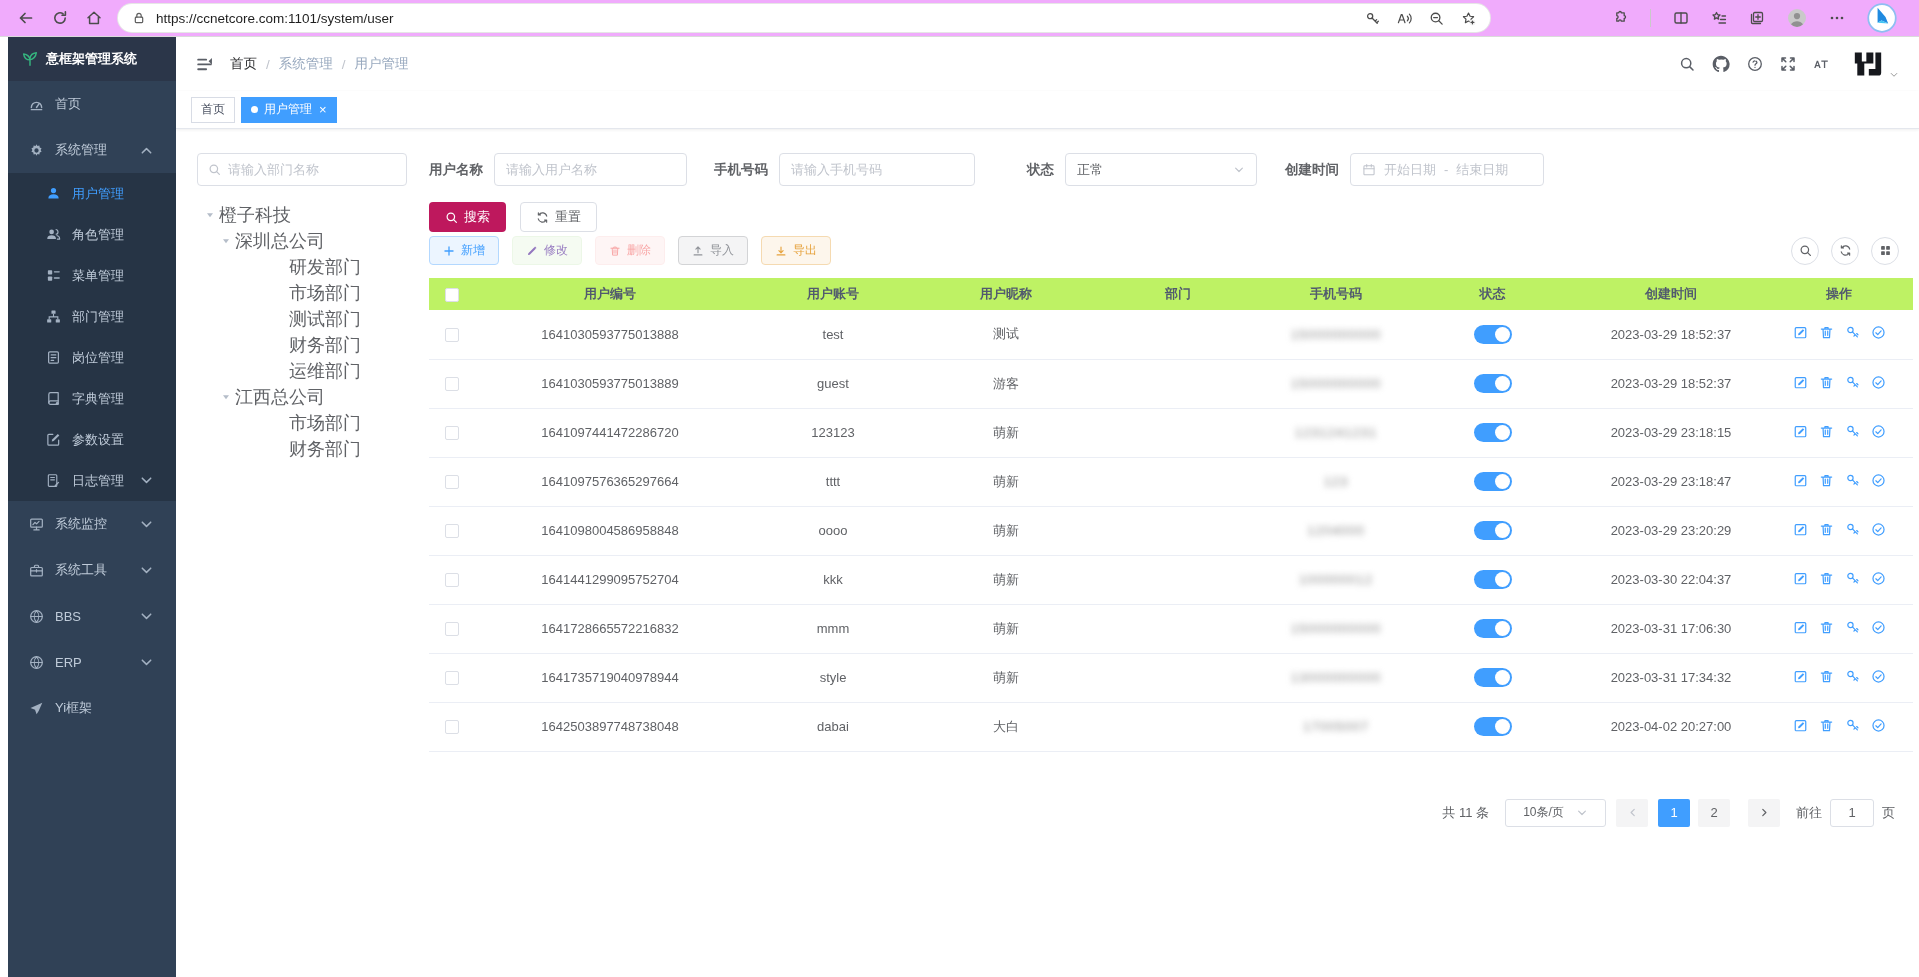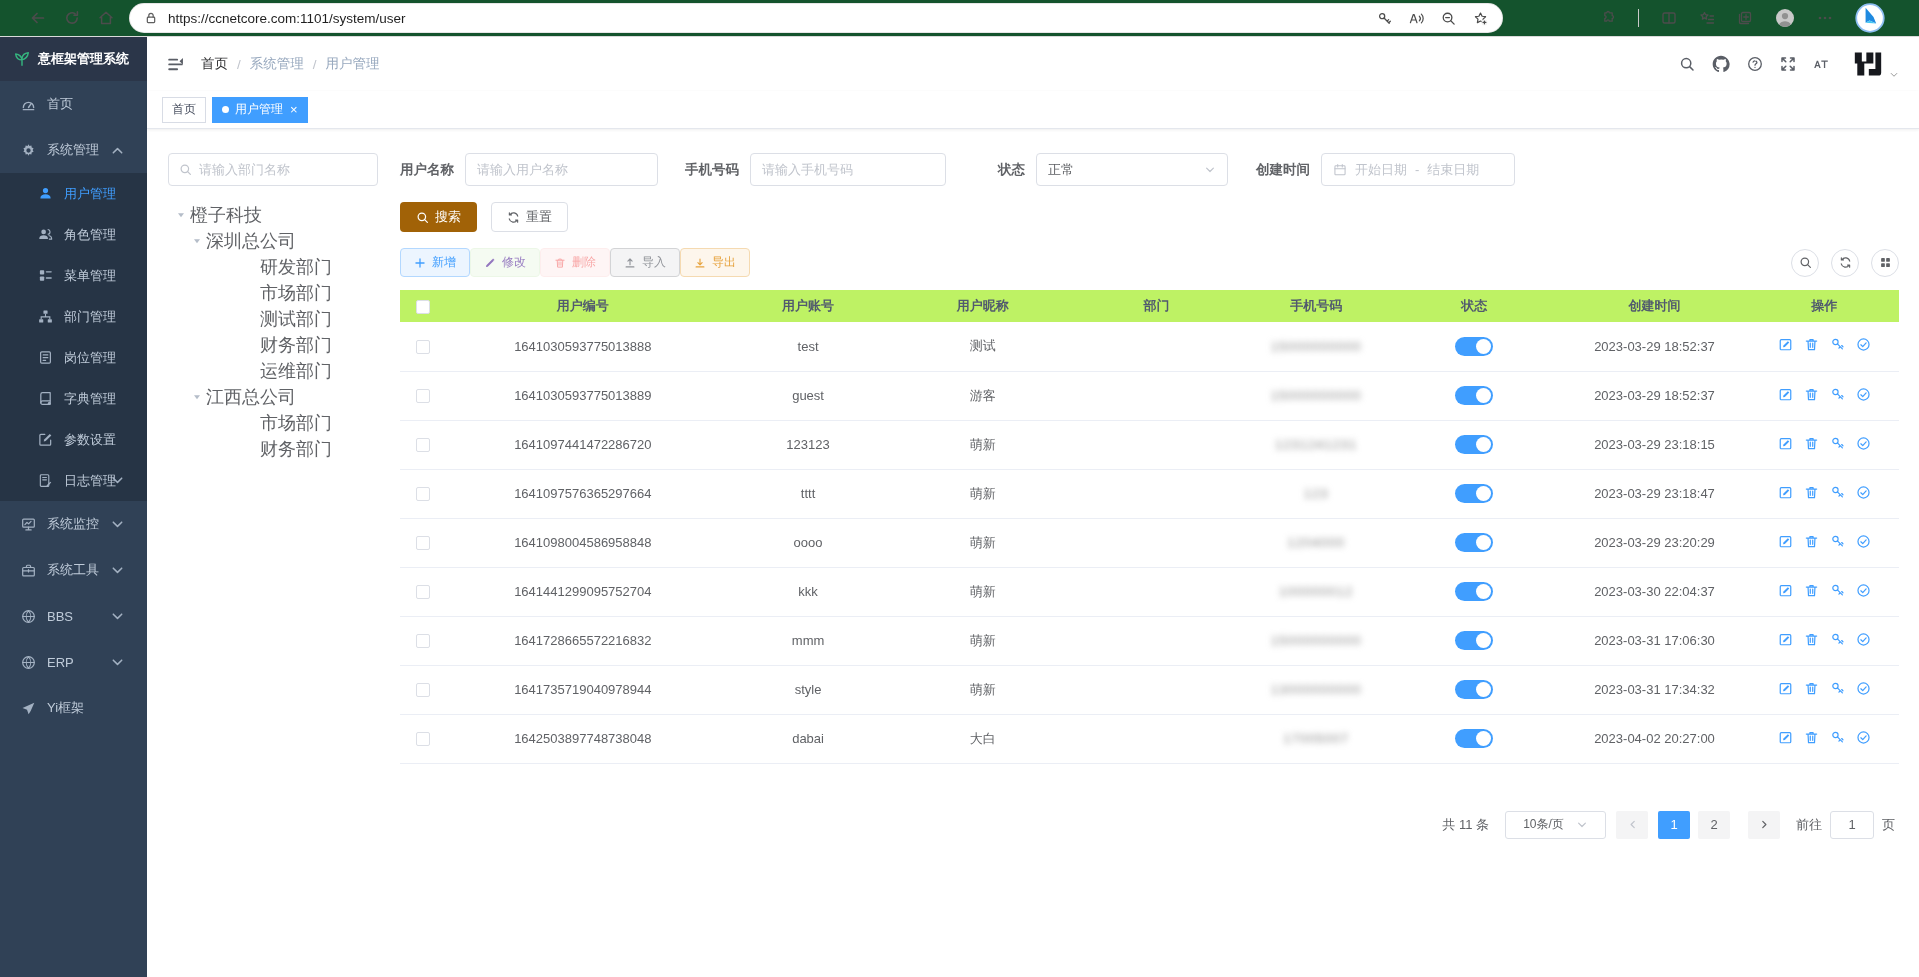--- a/index.html
+++ b/index.html
@@ -2,31 +2,31 @@
 <html><head>
 <meta charset="utf-8">
 <style>
 * { margin:0; padding:0; box-sizing:border-box; }
 html,body { width:1919px; height:977px; overflow:hidden; font-family:"Liberation Sans","DejaVu Sans",sans-serif; background:#fff; }
 .icon { display:inline-flex; align-items:center; justify-content:center; flex-shrink:0; }
 .icon svg { width:100%; height:100%; display:block; }
 .i12{width:12px;height:12px}.i13{width:13px;height:13px}.i14{width:14px;height:14px}.i15{width:15px;height:15px}.i16{width:16px;height:16px}.i18{width:18px;height:18px}.i20{width:20px;height:20px}
 
 
-.browser-bar { height:37px; background:#14532d; display:flex; align-items:center; padding:0 24px; border-bottom:1px solid #dadada; }
+.browser-bar { height:37px; background:#f0abfc; display:flex; align-items:center; padding:0 12px; border-bottom:1px solid #dadada; }
 .b-left { display:flex; align-items:center; gap:18px; color:#4c4c4c; padding:0 6px; }
 .url-pill { flex:1; max-width:1372px; height:28px; background:#fff; border-radius:14px; display:flex; align-items:center; padding:0 14px; margin-left:10px; color:#5f5f5f; box-shadow:0 0 0 1px #e6e6e6; }
 .url-text { font-size:13.5px; color:#1f1f1f; margin-left:10px; flex:1; white-space:nowrap; overflow:hidden; }
 .pill-icons { display:flex; align-items:center; gap:17px; color:#4c4c4c; }
 .b-right { display:flex; align-items:center; gap:22px; color:#4c4c4c; padding:0 10px 0 22px; margin-left:auto; }
 .vdiv { width:1px; height:18px; background:#c9c9c9; }
 
 
 .app { display:flex; height:940px; }
-.sidebar { width:147px; background:#304156; flex-shrink:0; display:flex; flex-direction:column; }
+.sidebar { width:168px; background:#304156; flex-shrink:0; display:flex; flex-direction:column;margin-left:8px; }
 .logo { height:44px; display:flex; align-items:center; gap:7px; padding-left:13px; background:#2b3649; flex-shrink:0; }
 .logo-title { color:#fff; font-size:13px; font-weight:bold; white-space:nowrap; }
 .menu-item { height:46px; display:flex; align-items:center; color:#bfcbd9; font-size:13px; padding-left:21px; position:relative; cursor:pointer; }
 .menu-item .icon { width:15px; height:15px; margin-right:11px; color:#a3b1c2; }
 .menu-item.sub { height:41px; background:#263445; padding-left:38px; }
 .menu-item.active { color:#409eff; }
 .menu-item.active .icon { color:#409eff; }
 .mi-chev { position:absolute; right:11px; width:11px; height:11px; color:#8d9bab; }
 .mi-chev.up svg { transform:rotate(180deg); }
 
@@ -67,24 +67,24 @@
 .fbox input::placeholder { color:#c0c4cc; }
 .sel-value { font-size:13px; color:#606266; flex:1; }
 .sel-caret { width:12px; height:12px; color:#c0c4cc; }
 .date-box { gap:8px; color:#c0c4cc; font-size:13px; }
 .date-box .cal { width:14px; height:14px; color:#c0c4cc; }
 .date-ph { white-space:nowrap; }
 
 .query-row { margin-top:16px; display:flex; gap:14px; flex-shrink:0; }
 .btn { height:30px; display:inline-flex; align-items:center; gap:6px; padding:0 15px; border-radius:4px; font-size:13px; cursor:pointer; border:1px solid transparent; white-space:nowrap; }
 .btn .icon { width:12px; height:12px; }
-.btn-primary { background:#a16207; color:#fff; }
+.btn-primary { background:#be185d; color:#fff; }
 .btn-plain { background:#fff; border-color:#dcdfe6; color:#606266; }
 
-.toolbar { margin-top:16px; display:flex; align-items:center; flex-shrink:0; }
+.toolbar { margin-top:4px; display:flex; gap:13px; align-items:center; flex-shrink:0; }
 .btn-sm { height:29px; padding:0 13px; font-size:12px; }
 .btn-add { background:#ecf5ff; border-color:#b3d8ff; color:#409eff; }
 .btn-edit { background:#f0f9eb; border-color:#e1f3d8; color:#4c1d95; opacity:.6; }
 .btn-del { background:#fef0f0; border-color:#fde2e2; color:#f56c6c; opacity:.6; }
 .btn-import { background:#f4f4f5; border-color:#d3d4d6; color:#909399; }
 .btn-export { background:#fdf6ec; border-color:#f5dab1; color:#e6a23c; }
 .toolbar-right { margin-left:auto; display:flex; gap:12px; }
 .circle-btn { width:28px; height:28px; border:1px solid #dcdfe6; border-radius:50%; display:flex; align-items:center; justify-content:center; color:#606266; background:#fff; cursor:pointer; }
 
 table { width:100%; border-collapse:collapse; table-layout:fixed; margin-top:13px; }

